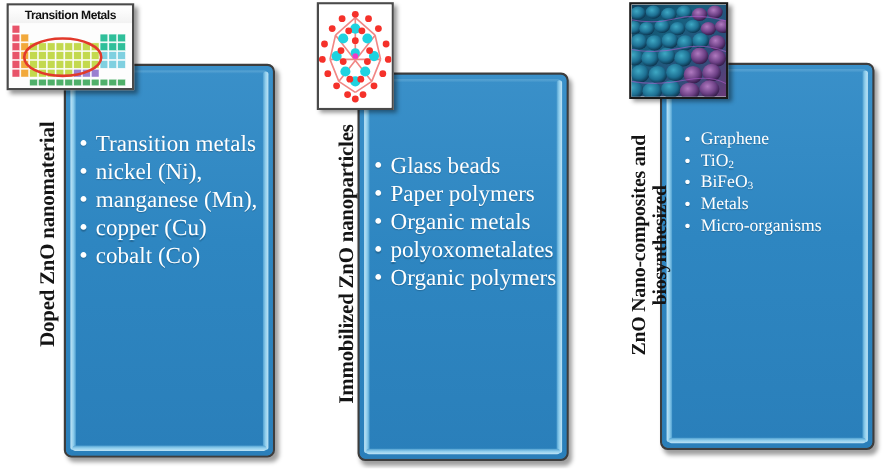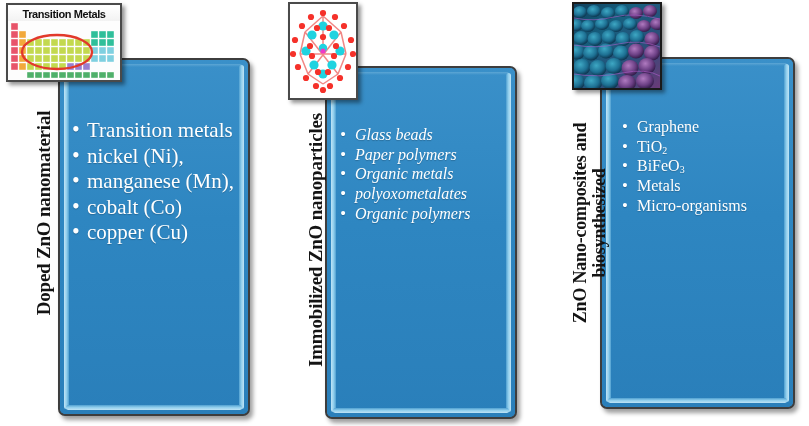--- a/index.html
+++ b/index.html
@@ -123,22 +123,22 @@
       <div class="edge edge-t"></div>
       <div class="edge edge-l"></div>
       <div class="edge edge-r"></div>
       <div class="edge edge-b"></div>
     </div>
 
     <ul class="bullets" style="left:72px;top:118px;width:170px;font-size:21px;">
       <li>Transition metals</li>
       <li>nickel (Ni),</li>
       <li>manganese (Mn),</li>
+      <li>copper (Cu)</li>
       <li>cobalt (Co)</li>
-      <li>copper (Cu)</li>
     </ul>
 
     <div class="side-label" style="left:-106px;top:200px;width:300px;height:26px;font-size:19px;">Doped ZnO nanomaterial</div>
 
     <div class="thumb" style="left:6px;top:3px;width:116px;height:79px;">
       <div class="thumb-inner pt-wrap">
         <div class="pt-title">Transition Metals</div>
         <div class="pt-grid">
           <svg width="112" height="59" viewBox="0 0 112 59">
             <g stroke="#ffffff" stroke-width="0.4">
@@ -231,21 +231,21 @@
   <div class="panel panel-2">
 
     <div class="blue-box" style="left:55px;top:66px;width:192px;height:353px;">
       <div class="fill"></div>
       <div class="edge edge-t"></div>
       <div class="edge edge-l"></div>
       <div class="edge edge-r"></div>
       <div class="edge edge-b"></div>
     </div>
 
-    <ul class="bullets" style="left:70px;top:126px;width:170px;font-size:16px;font-style:italic;">
+    <ul class="bullets" style="left:70px;top:138px;width:170px;font-size:21px;">
       <li>Glass beads</li>
       <li>Paper polymers</li>
       <li> Organic metals</li>
       <li>polyoxometalates</li>
       <li>Organic polymers</li>
     </ul>
 
     <div class="side-label" style="left:-114px;top:227px;width:320px;height:26px;font-size:19px;">Immobilized ZnO nanoparticles</div>
 
     <div class="thumb" style="left:18px;top:2px;width:70px;height:98px;">

